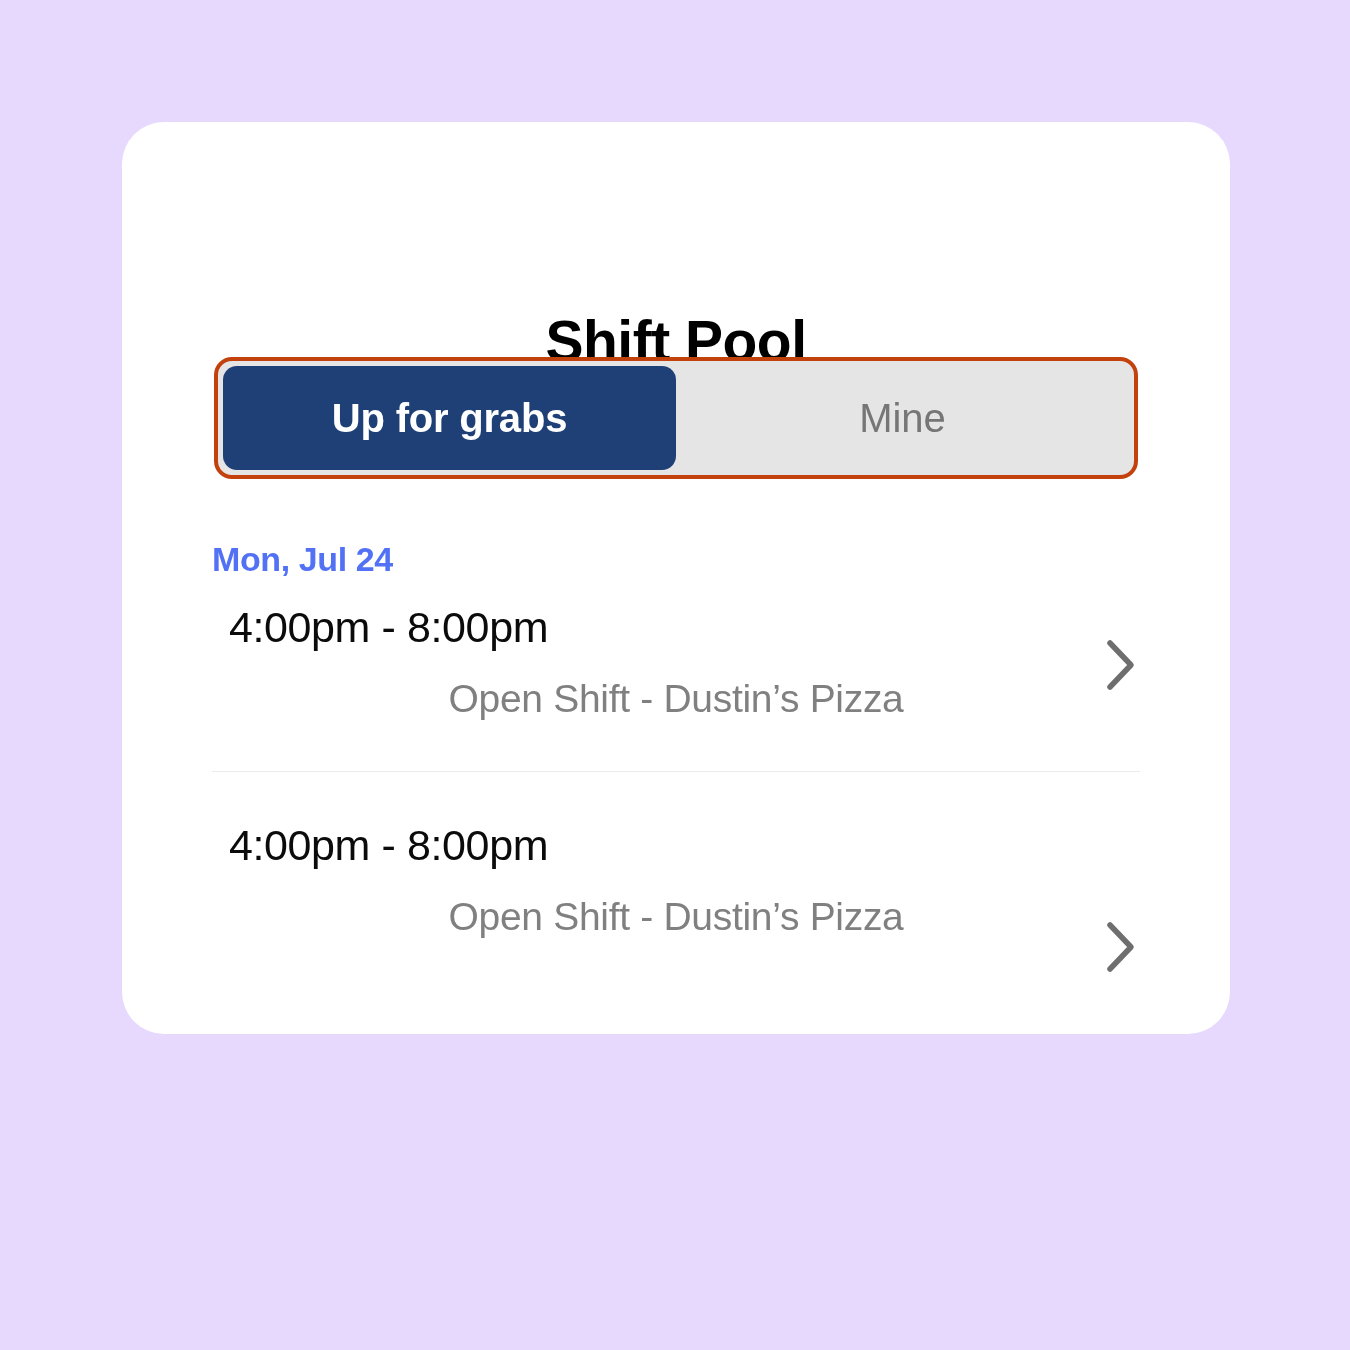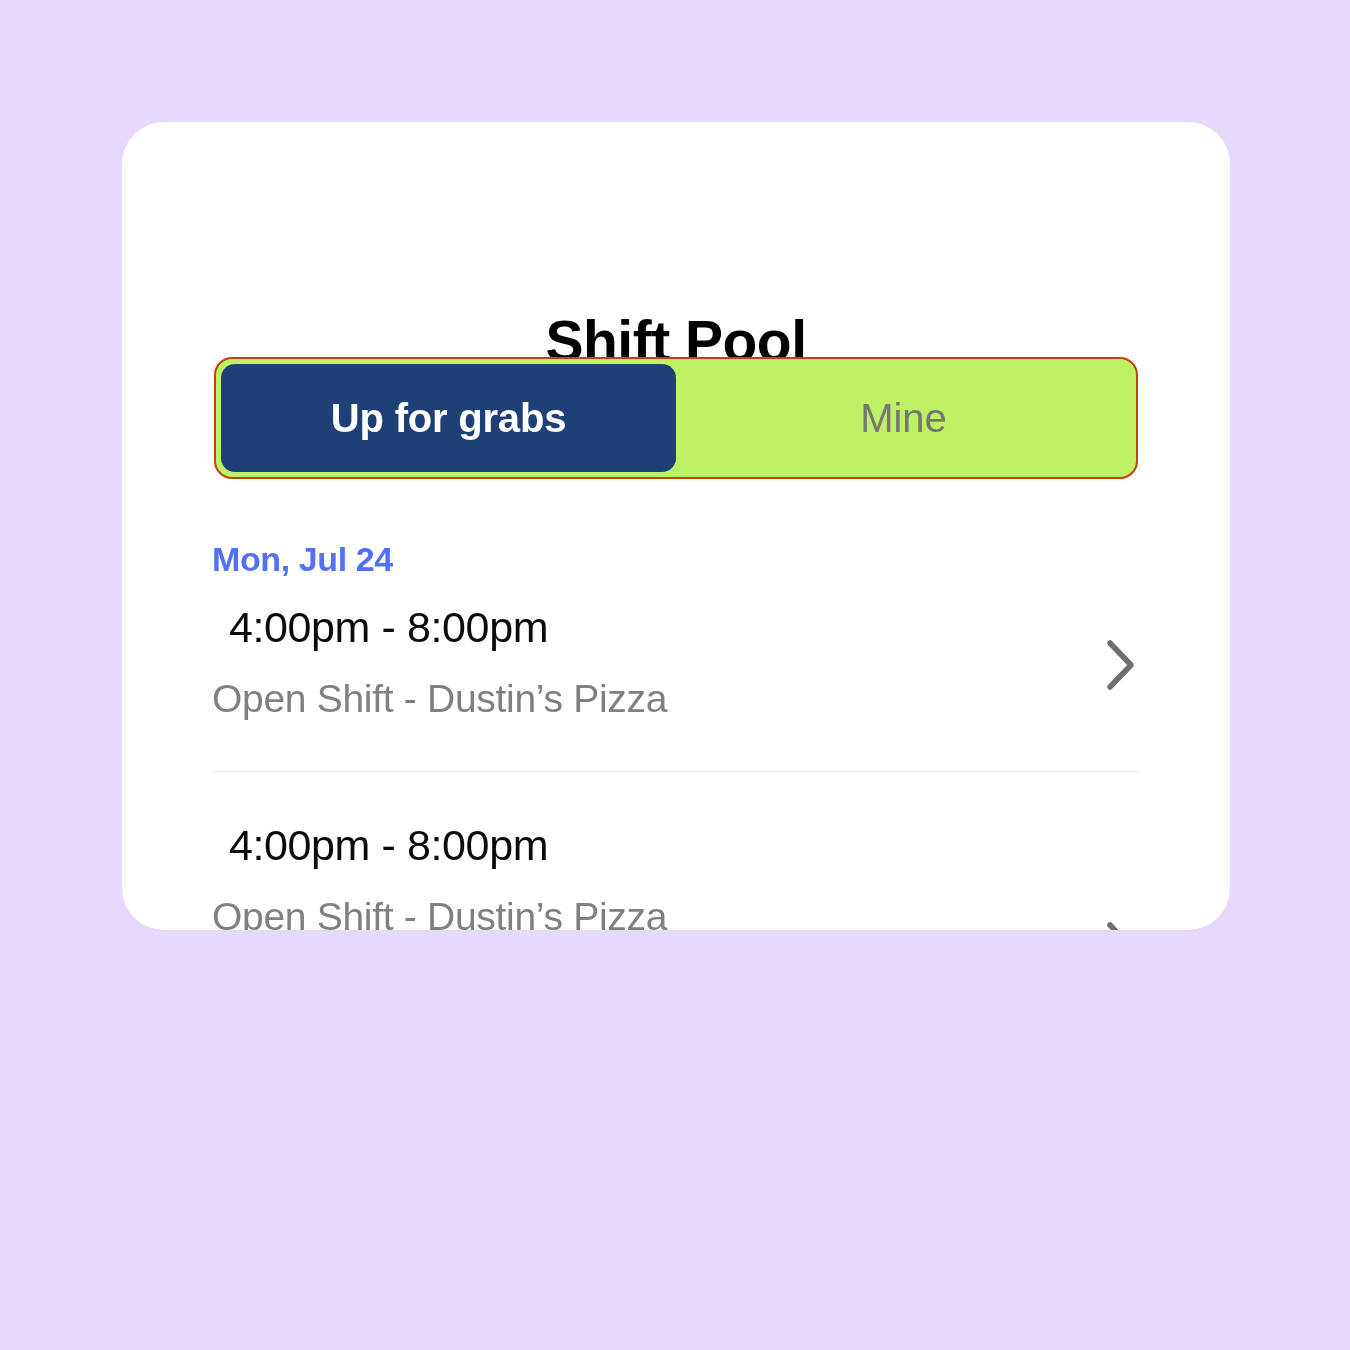--- a/index.html
+++ b/index.html
@@ -24,21 +24,21 @@
     background: #e6d9fd;
     border-radius: 46px;
     box-sizing: border-box;
   }
 
   .card {
     position: absolute;
     left: 122px;
     top: 122px;
     width: 1108px;
-    height: 808px;
+    height: 912px;
     background: #ffffff;
     border-radius: 42px;
     box-sizing: border-box;
     overflow: hidden;
   }
 
   .card-title {
     position: absolute;
     left: 0;
     top: 188px;
@@ -51,22 +51,22 @@
     line-height: 1.1;
   }
 
   
   .segmented {
     position: absolute;
     left: 92px;
     top: 235px;
     width: 924px;
     height: 122px;
-    background: #bef264;
-    border: 2px solid #c2410c;
+    background: #e5e5e5;
+    border: 4px solid #c2410c;
     border-radius: 18px;
     box-sizing: border-box;
     display: flex;
     align-items: center;
     padding: 5px;
   }
   .seg-btn {
     flex: 1 1 0;
     height: 100%;
     display: flex;
@@ -119,20 +119,21 @@
     line-height: 1.0;
     margin: 0 0 30px 17px;
   }
   .shift-desc {
     font-size: 39px;
     font-weight: normal;
     color: #808080;
     letter-spacing: -0.3px;
     line-height: 1.0;
     margin: 0;
+    text-align: center;
   }
   .chevron {
     position: absolute;
     right: 2px;
     top: 97px;
     width: 34px;
     height: 52px;
     color: #6e6e6e;
     pointer-events: none;
   }

